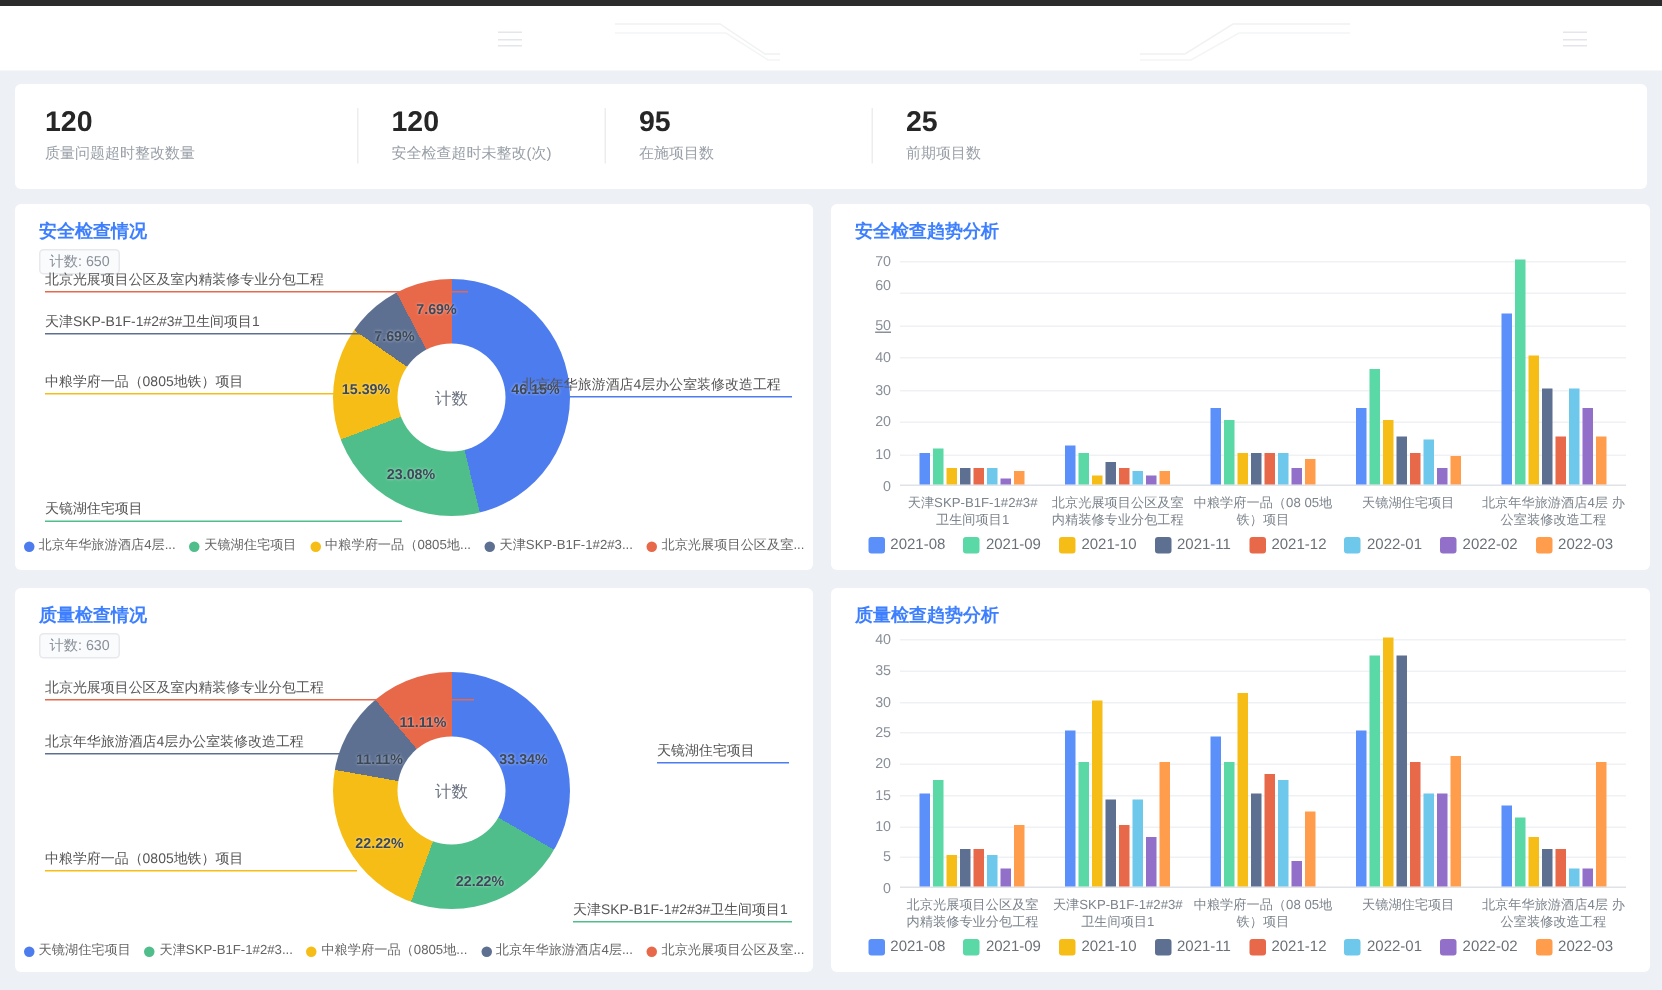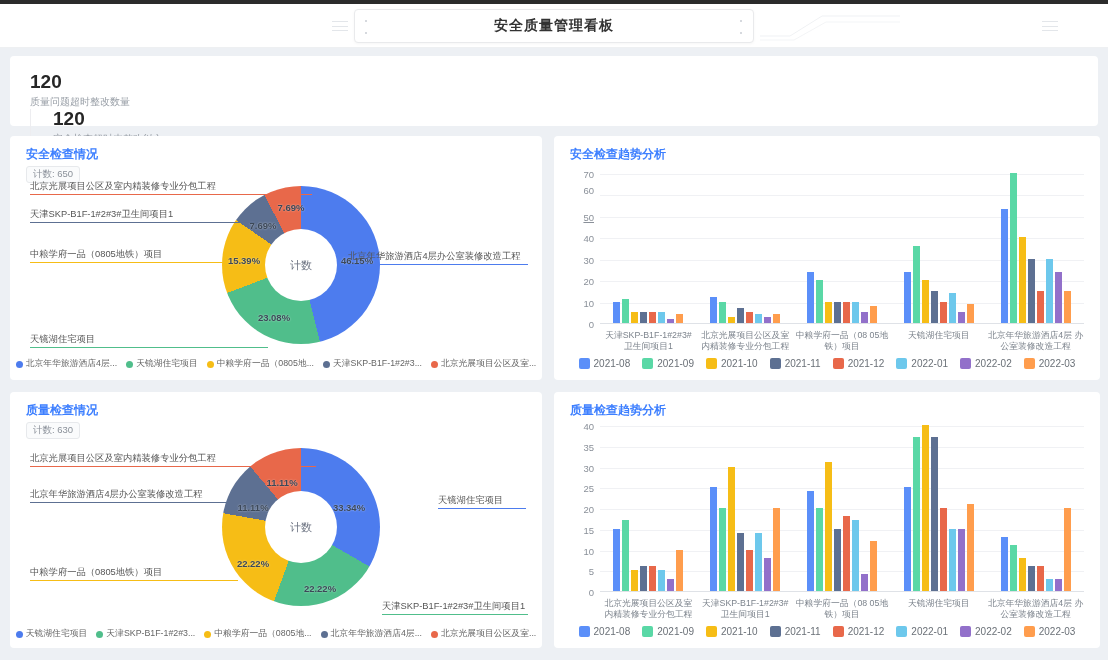--- a/index.html
+++ b/index.html
@@ -12,21 +12,21 @@
     display:flex; align-items:center; justify-content:center; }
   .titlebox .t { font-size:14px; font-weight:bold; color:#333; letter-spacing:1px; }
   .dots { position:absolute; top:10px; width:3px; height:14px; display:flex; flex-direction:column; justify-content:space-between; }
   .dots i { display:block; width:2px; height:2px; background:#c9cdd3; border-radius:50%; }
   .deco { position:absolute; top:6px; opacity:.8; }
   .tri { position:absolute; width:16px; height:10px; border-top:1px solid #e3e6ea; border-bottom:1px solid #e3e6ea; }
   .tri:before { content:""; position:absolute; left:0; top:4px; width:16px; border-top:1px solid #e3e6ea; }
   .card { background:#fff; border-radius:4px;padding-left:41px; }
   .summary { margin:8px 10px 10px; height:70px; padding:8px 20px 0; }
   .summary .stitle { color:#3D7FFF; font-size:12px; font-weight:bold; padding-bottom:6px; border-bottom:1px solid #f2f3f5; }
-  .stats { display:flex; margin-top:8px;flex-direction:column; }
+  .stats { display:flex; margin-top:8px; }
   .stat { padding-right:10px; }
   .stat + .stat { border-left:1px solid #ededf0; padding-left:22px; }
   .stat .v { font-size:19px; font-weight:bold; color:#262626; line-height:20px; }
   .stat .l { font-size:10px; color:#9aa0a8; margin-top:3px; white-space:nowrap; }
   .grid { display:grid; grid-template-columns:532px 546px; grid-template-rows:244px 256px; gap:12px; margin:0 10px; }
   .panel { position:relative; overflow:hidden; }
   .ptitle { position:absolute; left:16px; top:10px; color:#3D7FFF; font-size:12px; font-weight:bold; }
   .tag { position:absolute; left:16px; top:30px; font-size:9.5px; color:#8a9099; background:#fafbfc; border:1px solid #e7e9ec; border-radius:3px; padding:1px 6px; }
   .donut { position:absolute; border-radius:50%; }
   .hole { position:absolute; background:#fff; border-radius:50%; display:flex; align-items:center; justify-content:center; font-size:11px; color:#6b7280; }
@@ -57,42 +57,35 @@
   <span class="tri" style="left:332px; top:17px;"></span>
   <span class="tri" style="left:1042px; top:17px;"></span>
   <svg class="deco" style="left:410px;" width="110" height="32">
     <polyline points="0,6 70,6 100,26 110,26" fill="none" stroke="#eceef1" stroke-width="1"></polyline>
     <polyline points="0,12 74,12 102,30 110,30" fill="none" stroke="#f0f2f4" stroke-width="1"></polyline>
   </svg>
   <svg class="deco" style="left:760px;" width="140" height="32">
     <polyline points="0,26 30,26 62,6 140,6" fill="none" stroke="#eceef1" stroke-width="1"></polyline>
     <polyline points="0,30 34,30 66,12 140,12" fill="none" stroke="#f0f2f4" stroke-width="1"></polyline>
   </svg>
-  <div class="titlebox">
-    <span class="dots" style="left:10px;">
-        <i></i>
-        <i></i>
-      </span>
-    <span class="t">安全质量管理看板</span>
-    <span class="dots" style="right:10px;">
-        <i></i>
-        <i></i>
-      </span>
-  </div>
 </div>
 
 <div class="card summary">
   <div class="stats">
     <div class="stat" style="width:208px;">
       <div class="v">120</div>
       <div class="l">质量问题超时整改数量</div>
     </div>
     <div class="stat" style="width:165px;">
       <div class="v">120</div>
       <div class="l">安全检查超时未整改(次)</div>
+    </div>
+    <div class="stat" style="width:178px;">
+      <div class="v">95</div>
+      <div class="l">在施项目数</div>
     </div>
     <div class="stat">
       <div class="v">25</div>
       <div class="l">前期项目数</div>
     </div>
   </div>
 </div>
 
 <div class="grid">
 

